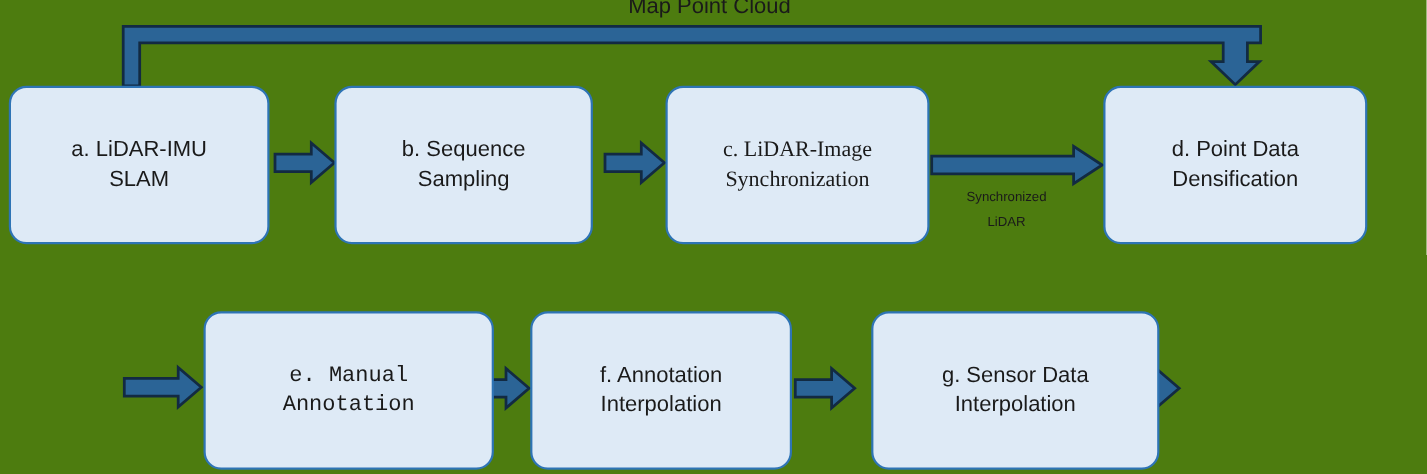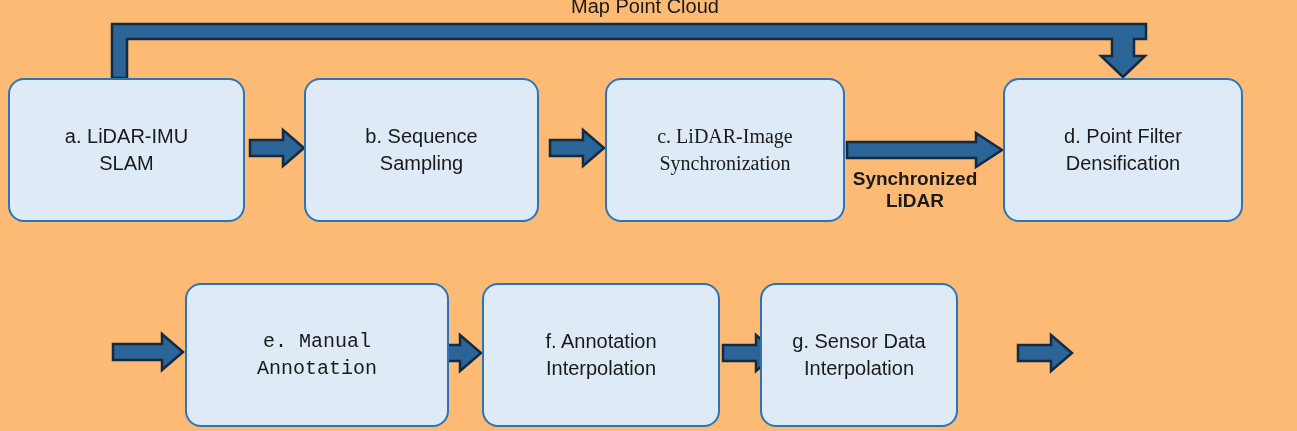--- a/index.html
+++ b/index.html
@@ -5,21 +5,21 @@
   html, body {
     margin: 0;
     padding: 0;
     background: #ffffff;
     font-family: "Liberation Sans", "DejaVu Sans", sans-serif;
   }
   .canvas {
     position: relative;
     width: 1297px;
     height: 431px;
-    background: #fdba74;
+    background: #4d7c0f;
     overflow: hidden;
   }
   .arrows {
     position: absolute;
     left: 0; top: 0;
     width: 1297px;
     height: 431px;
     pointer-events: none;
   }
   .arrows polygon {
@@ -42,35 +42,35 @@
     font-size: 20px;
     line-height: 27px;
   }
   .node span { white-space: pre-line; }
   .box-a { left: 8px;    top: 78px;  width: 237px; height: 144px; }
   .box-b { left: 304px;  top: 78px;  width: 235px; height: 144px; }
   .box-c { left: 605px;  top: 78px;  width: 240px; height: 144px; font-family: Liberation Serif, serif; }
   .box-d { left: 1003px; top: 78px;  width: 240px; height: 144px; }
   .box-e { left: 185px;  top: 283px; width: 264px; height: 144px; font-family: Liberation Mono, monospace; }
   .box-f { left: 482px;  top: 283px; width: 238px; height: 144px; }
-  .box-g { left: 760px;  top: 283px; width: 198px; height: 144px; }
+  .box-g { left: 792px;  top: 283px; width: 262px; height: 144px; }
   .box-h { left: 1077px; top: 283px; width: 216px; height: 144px; }
   .flow-label {
     position: absolute;
     color: var(--text_color, #1A1A1A);
     text-align: center;
     white-space: pre-line;
   }
   .label-map-point-cloud {
     left: 520px; top: -5px; width: 250px;
     font-size: 20px; line-height: 22px;
   }
   .label-synchronized-lidar {
     left: 840px; top: 168px; width: 150px;
-    font-size: 19px; line-height: 22px; font-weight: bold;
+    font-size: 12px; line-height: 22px;
   }
 </style>
 </head>
 <body>
 
 <div class="canvas">
 
   <svg class="arrows" viewBox="0 0 1297 431">
     <polygon points="112,78 112,24 1146,24 1146,39 1134,39 1134,56 1145,56 1123,77 1101,56 1112,56 1112,39 127,39 127,78"></polygon>
     <polygon points="250,140 283,140 283,130 304,148 283,166 283,156 250,156"></polygon>
@@ -93,21 +93,21 @@
   </div>
   <div class="node box-b">
     <span>b. Sequence
 Sampling</span>
   </div>
   <div class="node box-c">
     <span>c. LiDAR-Image
 Synchronization</span>
   </div>
   <div class="node box-d">
-    <span>d. Point Filter
+    <span>d. Point Data
 Densification</span>
   </div>
   <div class="node box-e">
     <span>e. Manual
 Annotation</span>
   </div>
   <div class="node box-f">
     <span>f. Annotation
 Interpolation</span>
   </div>

